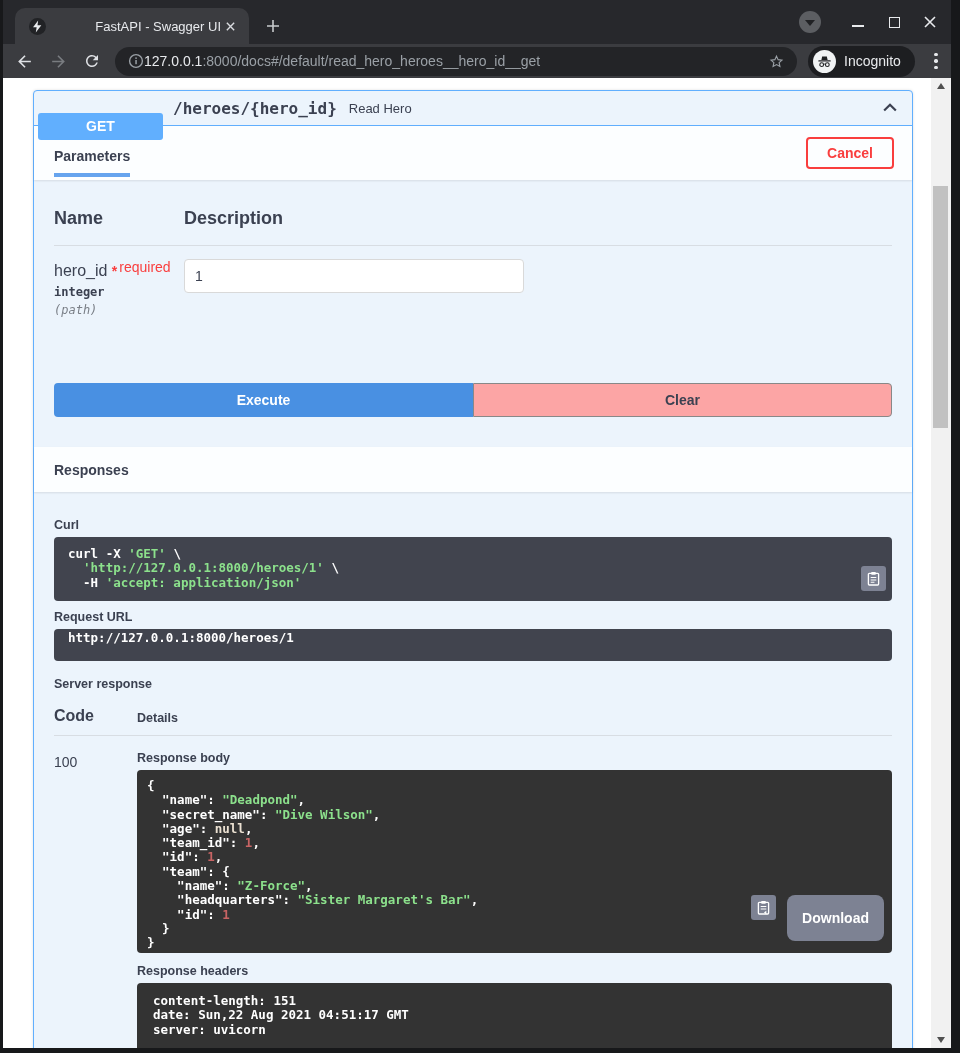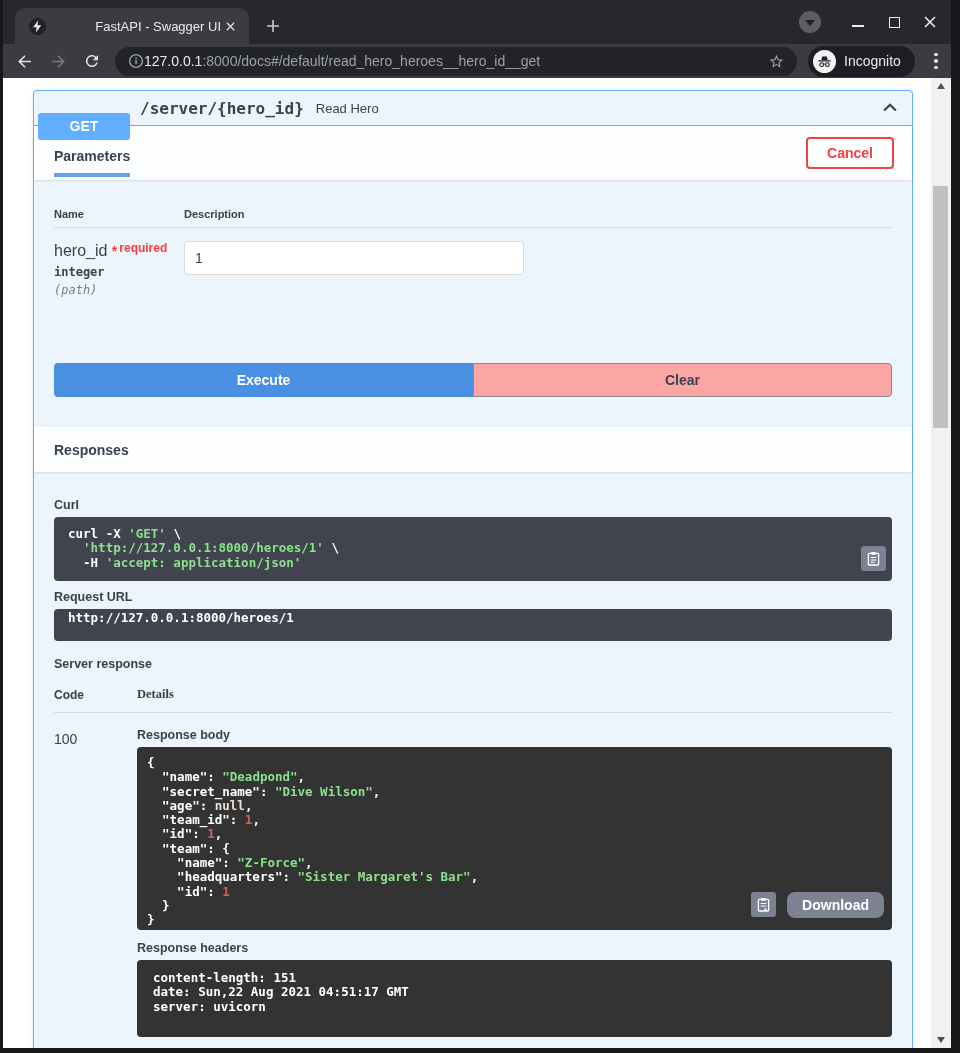--- a/index.html
+++ b/index.html
@@ -47,42 +47,42 @@
   .sb-arrow { position:absolute; left:0; width:20px; height:16px; display:flex; align-items:center; justify-content:center; }
   .sb-up { top:0; } .sb-down { bottom:0; }
   .tri-up { width:0; height:0; border-left:4.5px solid transparent; border-right:4.5px solid transparent; border-bottom:6px solid #505050; }
   .tri-down { width:0; height:0; border-left:4.5px solid transparent; border-right:4.5px solid transparent; border-top:6px solid #505050; }
   .sb-thumb { position:absolute; left:2px; width:15px; top:108px; height:242px; background:#c1c1c1; }
 
   
   .opblock { margin:12px 18px 0 30px; background:#ecf4fc; border:1px solid #61affe; border-radius:4px;
              box-shadow:0 0 3px rgba(0,0,0,.12); min-height:1200px; }
   .op-summary { display:flex; align-items:center; padding:4px 10px 4px 4px; height:35px; border-bottom:1px solid #61affe; cursor:pointer; }
-  .method-badge { width:92px; height:27px; background:#61affe; border-radius:3px; color:#fff;
+  .method-badge { width:125px; height:27px; background:#61affe; border-radius:3px; color:#fff;
                   font-size:14px; font-weight:bold; display:flex; align-items:center; justify-content:center;margin-top:36px; }
   .op-path { margin-left:10px; font-family:"DejaVu Sans Mono", monospace; font-weight:bold; font-size:16px; color:#3b4151; }
   .op-desc { margin-left:12px; font-size:13px; color:#3b4151; }
   .op-chevron { margin-left:auto; width:24px; height:24px; display:flex; align-items:center; justify-content:center; }
 
   .sec-header { background:rgba(255,255,255,.85); box-shadow:0 1px 2px rgba(0,0,0,.1); display:flex; align-items:center; }
   .params-header { height:54px; padding:0 18px 0 20px; }
   .tab-item { align-self:flex-end; margin-bottom:0; }
   .tab-item h4 { font-size:14px; font-weight:bold; color:#3b4151; padding-bottom:9px; }
   .tab-underline { display:block; height:4px; background:#66a4ee; margin-bottom:3px; }
   .cancel-btn { margin-left:auto; background:transparent; border:2px solid #f93e3e; border-radius:4px; color:#f93e3e;
                 font-weight:bold; font-size:14px; padding:6px 19px; font-family:inherit; cursor:pointer; }
 
   .params-table { padding:28px 20px 0 20px; }
-  .thead { display:flex; font-size:11px; font-weight:bold; color:#3b4151; padding-bottom:7px; border-bottom:1px solid #d8dde3; }
+  .thead { display:flex; font-size:18px; font-weight:bold; color:#3b4151; padding-bottom:16px; border-bottom:1px solid #d8dde3; }
   .col-name { width:130px; }
   .prow { display:flex; padding:13px 0 20px 0; }
   .pname { width:130px; }
   .pname .nm { font-size:16px; font-weight:normal; color:#3b4151; }
   .req-star { color:#f93e3e; font-weight:bold; font-size:14px; }
-  .req-word { color:#f93e3e; font-size:12px; vertical-align:4px; margin-left:2px;font-weight:bold; }
+  .req-word { color:#f93e3e; font-size:14px; vertical-align:4px; margin-left:2px; }
   .ptype { margin-top:5px; font-family:"DejaVu Sans Mono", monospace; font-weight:bold; font-size:12px; color:#3b4151; }
   .pin  { margin-top:4px; font-family:"DejaVu Sans Mono", monospace; font-style:italic; font-size:12px; color:#7a7f87; }
   .pdesc { flex:1; }
   .pdesc input { width:340px; height:34px; border:1px solid #d9d9d9; border-radius:4px; padding:0 10px; font-size:14px;
                  color:#3b4151; font-family:inherit; background:#fff; }
 
   .exec-wrap { padding:46px 20px 30px 20px; display:flex; }
   .exec-btn { width:50%; height:34px; background:#4990e2; border:none; border-radius:4px 0 0 4px; color:#fff;
               font-weight:bold; font-size:14px; font-family:inherit; cursor:pointer; }
   .clear-btn { width:50%; height:34px; background:#fca5a5; border:1px solid #888; border-radius:0 4px 4px 0; color:#3b4151;
@@ -93,33 +93,33 @@
 
   .resp-body { padding:26px 20px 0 20px; }
   .lbl { font-size:12.5px; font-weight:bold; color:#3b4151; margin-bottom:5px; }
   .codeblock { position:relative; border-radius:4px; font-family:"DejaVu Sans Mono", monospace; font-weight:bold;
                font-size:12.5px; line-height:14.3px; color:#fff; }
   .codeblock pre { font:inherit; white-space:pre; overflow:hidden; }
   .curl-block { background:#41444e; padding:10px 14px; height:64px; margin-bottom:9px; }
   .url-block  { background:#41444e; padding:2px 14px; height:32px; margin-bottom:16px; }
   .srv-lbl { margin-bottom:16px; }
   .rthead { display:flex; align-items:flex-end; padding-bottom:10px; border-bottom:1px solid #d8dde3; }
-  .code-h { width:83px; font-size:12px; font-weight:bold; }
-  .details-h { font-size:12.5px; font-weight:bold;font-family:Liberation Serif, serif; }
+  .code-h { width:83px; font-size:16px; font-weight:bold; }
+  .details-h { font-size:12.5px; font-weight:bold; }
   .rrow { display:flex; padding-top:15px; }
   .rcode { width:83px; font-size:14px; color:#3b4151; padding-top:3px; }
   .rdetails { flex:1; }
   .body-block { background:#333333; padding:9px 10px; height:183px; margin-bottom:11px; }
   .hdr-block  { background:#333333; padding:11px 16px; height:77px; }
   .blk-actions { position:absolute; right:8px; bottom:12px; display:flex; gap:11px; }
   .copy-btn { width:25px; height:25px; background:#7d8293; border:none; border-radius:3px; display:flex;
               align-items:center; justify-content:center; cursor:pointer; }
   .curl-copy { position:absolute; right:6px; bottom:10px; }
   .dl-btn { background:#7d8293; border:none; border-radius:8px; color:#fff; font-weight:bold; font-size:14px;
-            padding:0 15px; height:26px; font-family:"Liberation Sans", sans-serif; cursor:pointer; }
+            padding:0 15px; height:46px; font-family:"Liberation Sans", sans-serif; cursor:pointer; }
   .tok-w { color:#ffffff; }
   .tok-s { color:#8ce18c; }
   .tok-n { color:#c86464; }
   .tok-k { color:#ebe1d2; }
   .hdr-line { white-space:pre; }
 </style>
 </head>
 <body>
 
 <div class="window">
@@ -209,21 +209,21 @@
         <i></i>
       </div>
   </div>
 
   <div class="content">
     <div class="page">
       <div class="opblock">
 
         <div class="op-summary">
           <span class="method-badge">GET</span>
-          <span class="op-path">/server/{hero_id}</span>
+          <span class="op-path">/heroes/{hero_id}</span>
           <span class="op-desc">Read Hero</span>
           <span class="op-chevron">
             <svg width="20" height="20" viewBox="0 0 24 24">
                 <path d="M5 15 L12 8 L19 15" fill="none" stroke="#3b4151" stroke-width="2.6"></path>
               </svg>
           </span>
         </div>
 
         <div class="sec-header params-header">
           <div class="tab-item">

